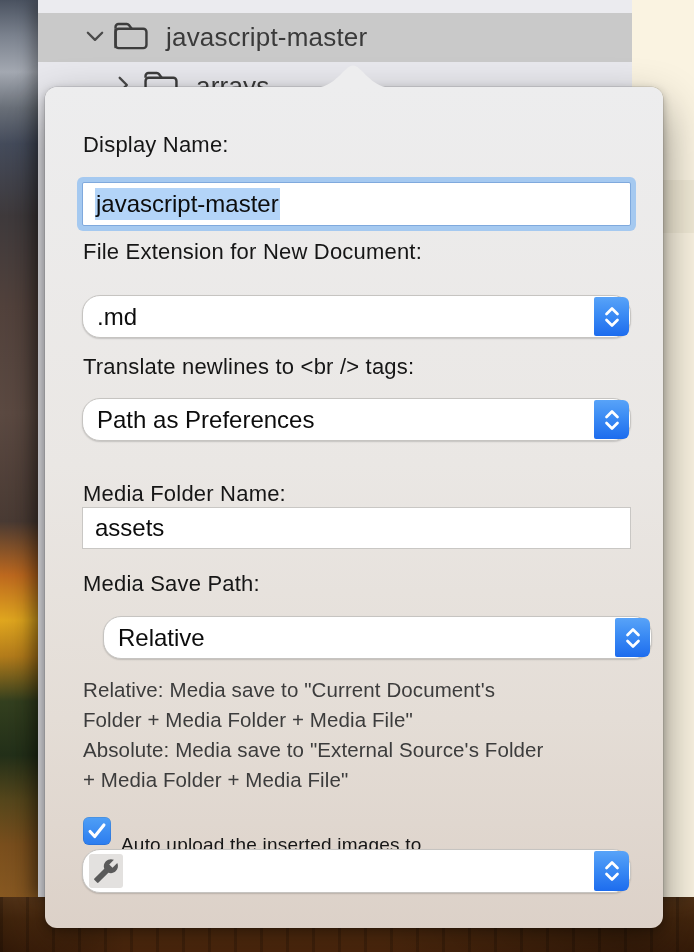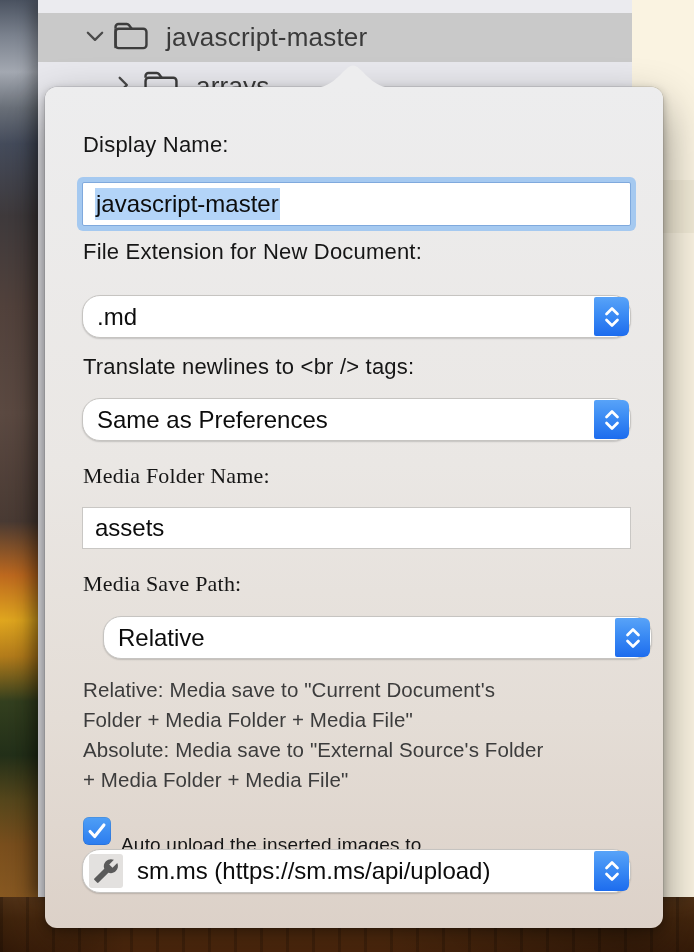--- a/index.html
+++ b/index.html
@@ -160,35 +160,35 @@
       <span class="cap">
         <svg width="22" height="26" viewBox="0 0 22 26">
             <polyline points="5.5,10 11,4.5 16.5,10" fill="none" stroke="#fff" stroke-width="2.7" stroke-linecap="round" stroke-linejoin="round"></polyline>
             <polyline points="5.5,16 11,21.5 16.5,16" fill="none" stroke="#fff" stroke-width="2.7" stroke-linecap="round" stroke-linejoin="round"></polyline>
           </svg>
       </span>
     </div>
 
     <div class="p-label" style="top:267px;">Translate newlines to &lt;br /&gt; tags:</div>
     <div class="popup" style="top:311px;">
-      <span>Same as Preferences</span>
-      <span class="cap">
-        <svg width="22" height="26" viewBox="0 0 22 26">
-            <polyline points="5.5,10 11,4.5 16.5,10" fill="none" stroke="#fff" stroke-width="2.7" stroke-linecap="round" stroke-linejoin="round"></polyline>
-            <polyline points="5.5,16 11,21.5 16.5,16" fill="none" stroke="#fff" stroke-width="2.7" stroke-linecap="round" stroke-linejoin="round"></polyline>
-          </svg>
-      </span>
-    </div>
-
-    <div class="p-label" style="top:376px;font-family:Liberation Serif, serif;">Media Folder Name:</div>
+      <span>Path as Preferences</span>
+      <span class="cap">
+        <svg width="22" height="26" viewBox="0 0 22 26">
+            <polyline points="5.5,10 11,4.5 16.5,10" fill="none" stroke="#fff" stroke-width="2.7" stroke-linecap="round" stroke-linejoin="round"></polyline>
+            <polyline points="5.5,16 11,21.5 16.5,16" fill="none" stroke="#fff" stroke-width="2.7" stroke-linecap="round" stroke-linejoin="round"></polyline>
+          </svg>
+      </span>
+    </div>
+
+    <div class="p-label" style="top:394px;">Media Folder Name:</div>
     <div class="textfield" style="top:420px; height:42px;">
       <span>assets</span>
     </div>
 
-    <div class="p-label" style="top:484px;font-family:Liberation Serif, serif;">Media Save Path:</div>
+    <div class="p-label" style="top:484px;">Media Save Path:</div>
     <div class="popup" style="top:529px;margin-left:21px;">
       <span>Relative</span>
       <span class="cap">
         <svg width="22" height="26" viewBox="0 0 22 26">
             <polyline points="5.5,10 11,4.5 16.5,10" fill="none" stroke="#fff" stroke-width="2.7" stroke-linecap="round" stroke-linejoin="round"></polyline>
             <polyline points="5.5,16 11,21.5 16.5,16" fill="none" stroke="#fff" stroke-width="2.7" stroke-linecap="round" stroke-linejoin="round"></polyline>
           </svg>
       </span>
     </div>
 
@@ -207,21 +207,20 @@
     </div>
 
     <div class="popup" style="top:762px; height:44px; padding-left:6px;">
       <span class="wrench-box">
         <svg width="26" height="26" viewBox="0 0 24 24">
           <g transform="scale(-1,1) translate(-24,0)">
             <path d="M22.7 19l-9.1-9.1c.9-2.3.4-5-1.5-6.9-2-2-5-2.4-7.4-1.3L9 6 6 9 1.6 4.7C.4 7.1.9 10.1 2.9 12.1c1.9 1.9 4.6 2.4 6.9 1.5l9.1 9.1c.4.4 1 .4 1.4 0l2.3-2.3c.5-.4.5-1.1.1-1.4z" fill="#5a5a5a"></path>
           </g>
         </svg>
       </span>
-      <span>sm.ms (https://sm.ms/api/upload)</span>
       <span class="cap">
         <svg width="22" height="26" viewBox="0 0 22 26">
             <polyline points="5.5,10 11,4.5 16.5,10" fill="none" stroke="#fff" stroke-width="2.7" stroke-linecap="round" stroke-linejoin="round"></polyline>
             <polyline points="5.5,16 11,21.5 16.5,16" fill="none" stroke="#fff" stroke-width="2.7" stroke-linecap="round" stroke-linejoin="round"></polyline>
           </svg>
       </span>
     </div>
   </div>
 
 </div>

